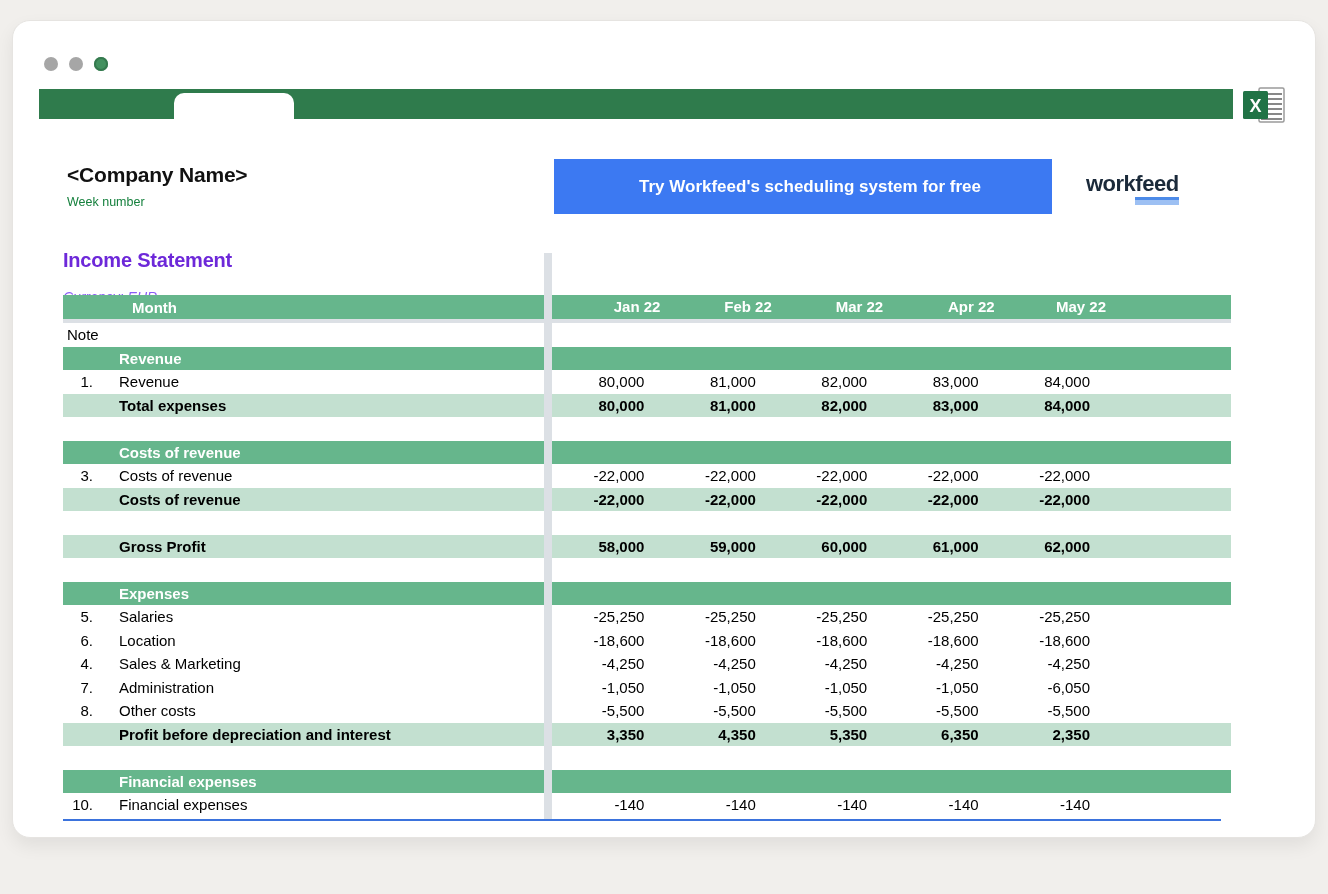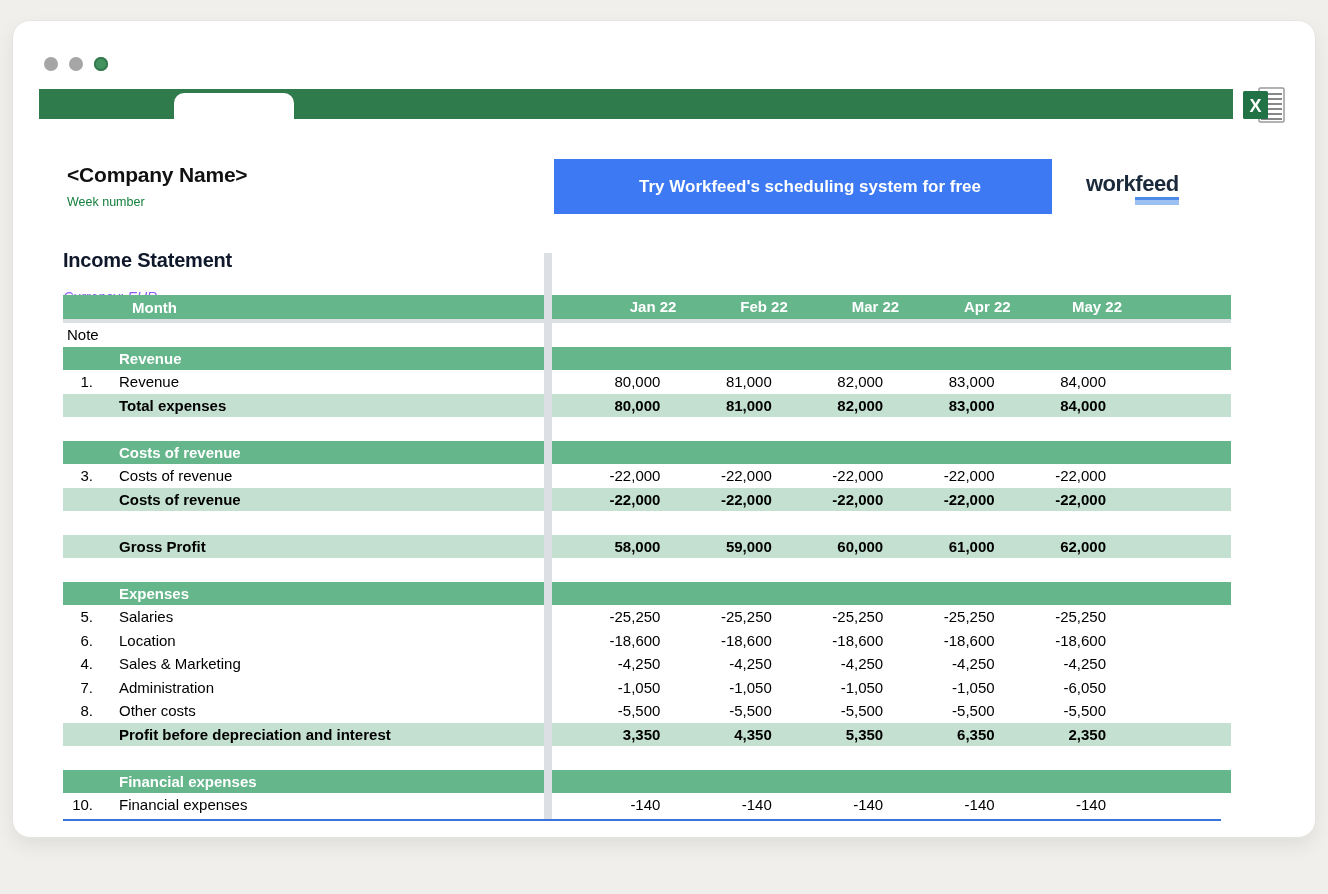--- a/index.html
+++ b/index.html
@@ -44,27 +44,27 @@
   }
 
   .logo{position:absolute;left:1073px;top:150px;font-size:22px;font-weight:bold;
     color:var(--logo-navy);letter-spacing:-0.5px;text-decoration:none;}
   .logo .feed{
     box-shadow:0 3px 0 0 var(--logo-blue), 0 8px 0 0 #9dc0f3;
     padding-bottom:1px;
   }
 
   .sheet-title-block{position:absolute;left:50px;top:228px;}
-  .sheet-title{font-size:20px;font-weight:bold;color:#0f172a;letter-spacing:-0.2px;}
+  .sheet-title{font-size:20px;font-weight:bold;color:#6d28d9;letter-spacing:-0.2px;}
   .sheet-subtitle{font-size:14px;font-style:italic;color:#8b5cf6;margin-top:17px;}
 
   .table{position:absolute;left:50px;top:274px;width:1168px;}
   .trow{display:flex;height:23.5px;align-items:center;font-size:15px;color:#000;}
   .trow .left{width:481px;display:flex;align-items:center;height:100%;}
-  .trow .months{width:557px;display:flex;height:100%;margin-left:16px;}
+  .trow .months{width:557px;display:flex;height:100%;}
   .trow .mcell{flex:1;text-align:right;padding-right:11px;line-height:23.5px;}
 
   .colhead{height:24px;background:var(--section-green);color:#fff;font-weight:bold;padding-left:13px;}
   .colhead .month-label{padding-left:56px;}
   .colhead .mcell{padding-right:8px;line-height:24px;}
   .head-band{height:4px;background:var(--divider);width:100%;}
 
   .trow.note .note-label{padding-left:4px;}
   .trow.section{background:var(--section-green);}
   .trow.section .sec-label{padding-left:56px;color:#fff;font-weight:bold;}

